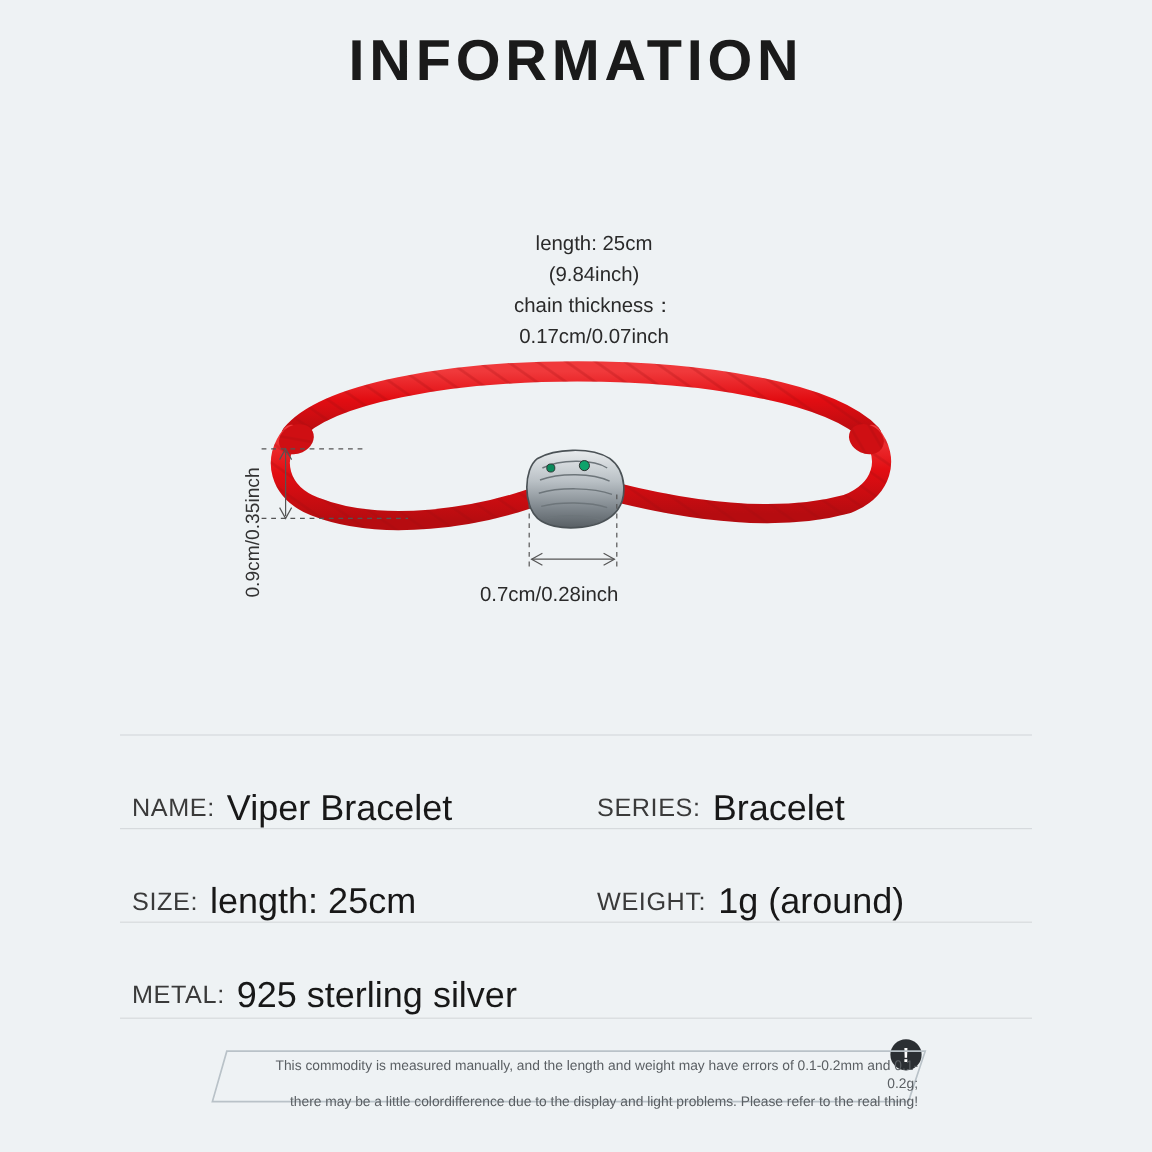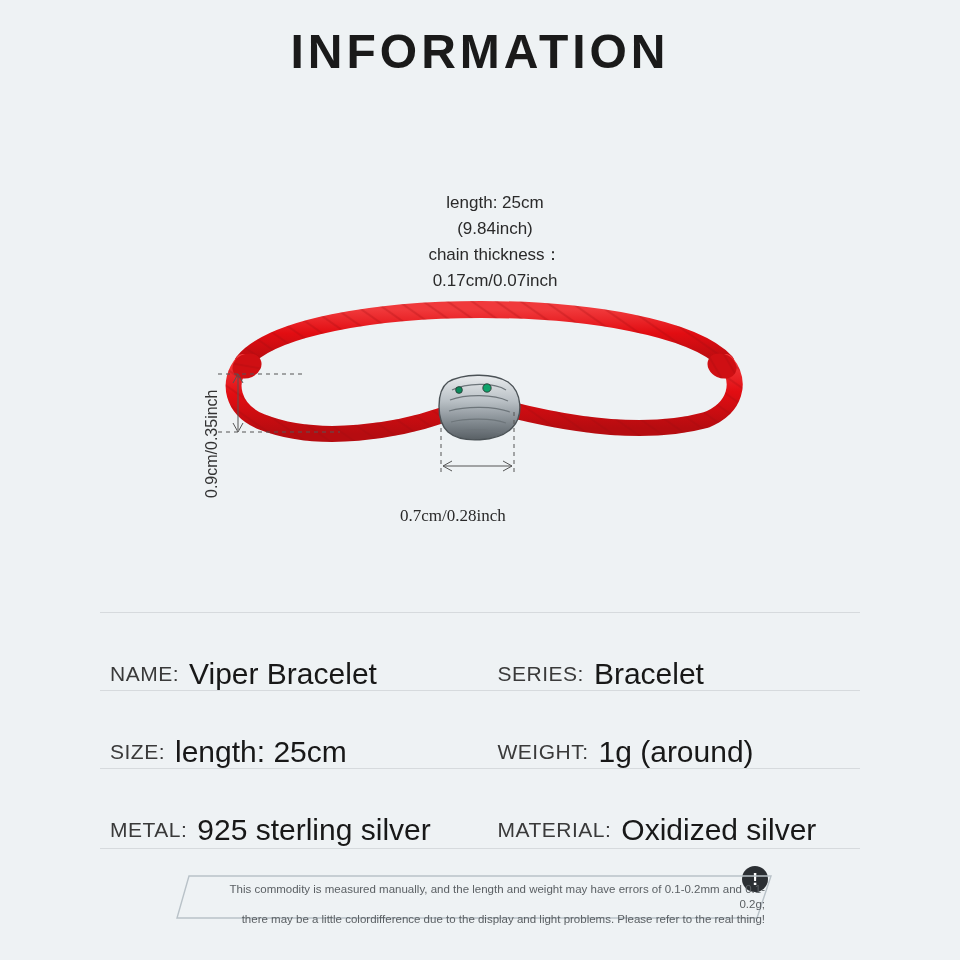--- a/index.html
+++ b/index.html
@@ -74,25 +74,24 @@
     position: absolute;
     left: 20px;
     top: 138px;
     white-space: nowrap;
   }
 
   
   .hlabel {
     position: absolute;
     left: 400px;
-    top: 506px;
+    top: 486px;
     font-size: 17px;
     color: #2a2a2a;
     white-space: nowrap;
-    font-family: Liberation Serif, serif;
   }
 
   
   .divider {
     position: absolute;
     left: 100px;
     width: 760px;
     height: 1px;
     background: #d6dadd;
   }
@@ -291,24 +290,20 @@
     </div>
   </div>
 
   <div class="divider div3"></div>
 
   <div class="spec-row row3">
     <div class="cell left">
       <span class="k">METAL:</span>
       <span class="v">925 sterling silver</span>
     </div>
-    <div class="cell right">
-      <span class="k">MATERIAL:</span>
-      <span class="v">Oxidized silver</span>
-    </div>
   </div>
 
   <div class="divider div4"></div>
 
   <div class="note-badge">!</div>
 
   <div class="note-wrap">
     <svg class="note-bg" width="610" height="50" viewBox="0 0 610 50" xmlns="http://www.w3.org/2000/svg">
       <path d="M14,4 L596,4 L582,46 L2,46 Z" fill="none" stroke="#b9c2c8" stroke-width="1.4"></path>
     </svg>

